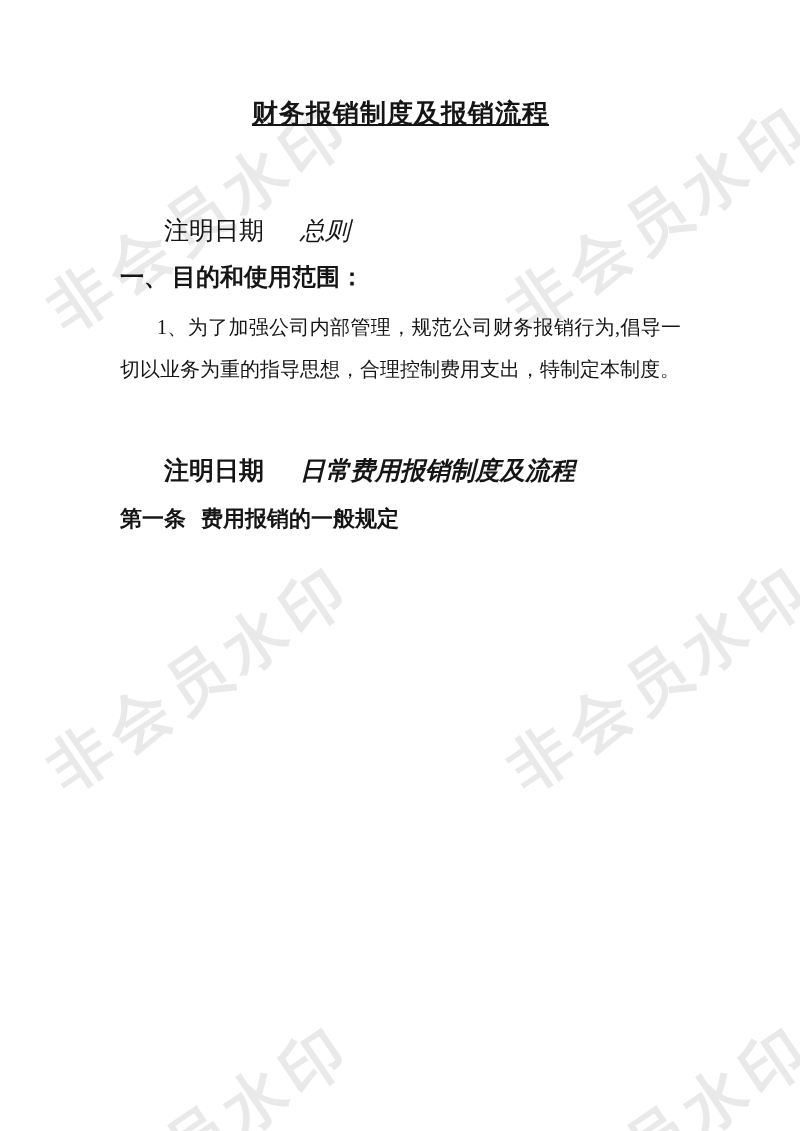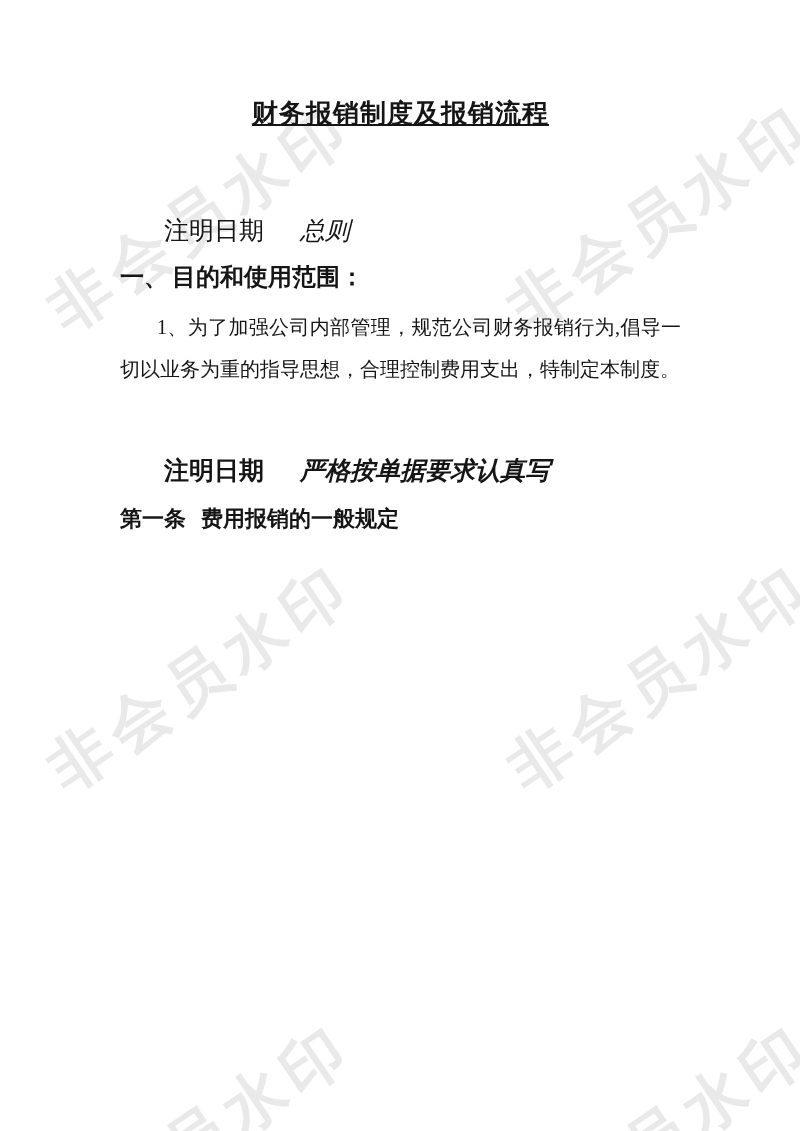--- a/index.html
+++ b/index.html
@@ -115,21 +115,21 @@
 
     <div class="sec-heading">
       <span class="heading-label">一、</span><span class="heading-title">目的和使用范围：</span>
     </div>
 
     <p class="body-para first-body indent2">1、为了加强公司内部管理，规范公司财务报销行为,倡导一切以业务为重的指导思想，合理控制费用支出，特制定本制度。</p>
 
 
 
     <div class="part-heading part-2">
-      <span class="heading-label">注明日期</span><span class="heading-title">严格按单据要求认真写</span>
+      <span class="heading-label">注明日期</span><span class="heading-title">日常费用报销制度及流程</span>
     </div>
 
     <div class="art-heading">
       <span class="heading-label">第一条</span><span class="heading-title">费用报销的一般规定</span>
     </div>
 
 
 
   </div>
 </div>

